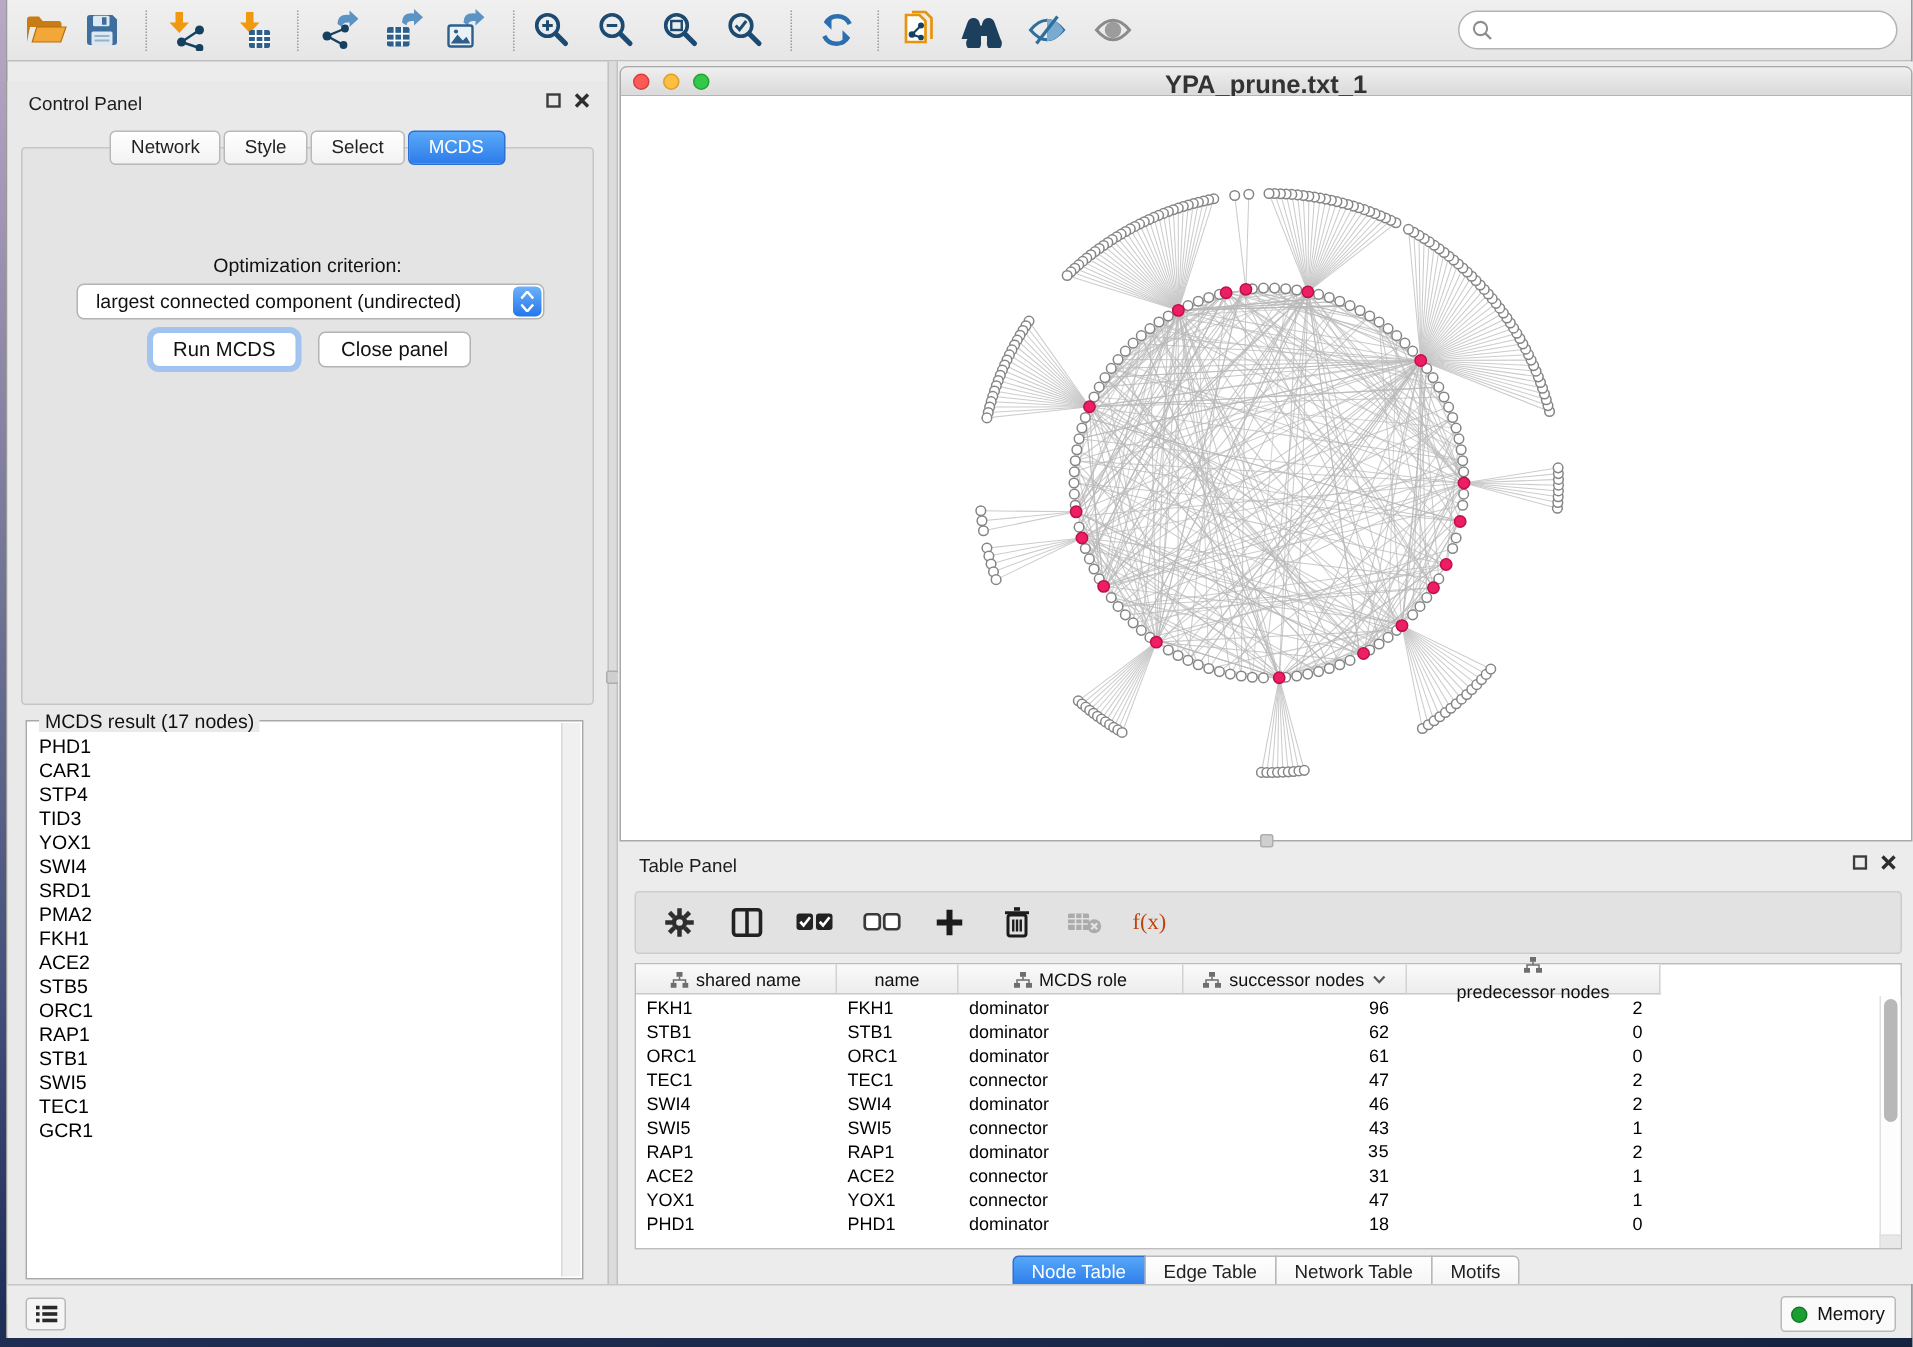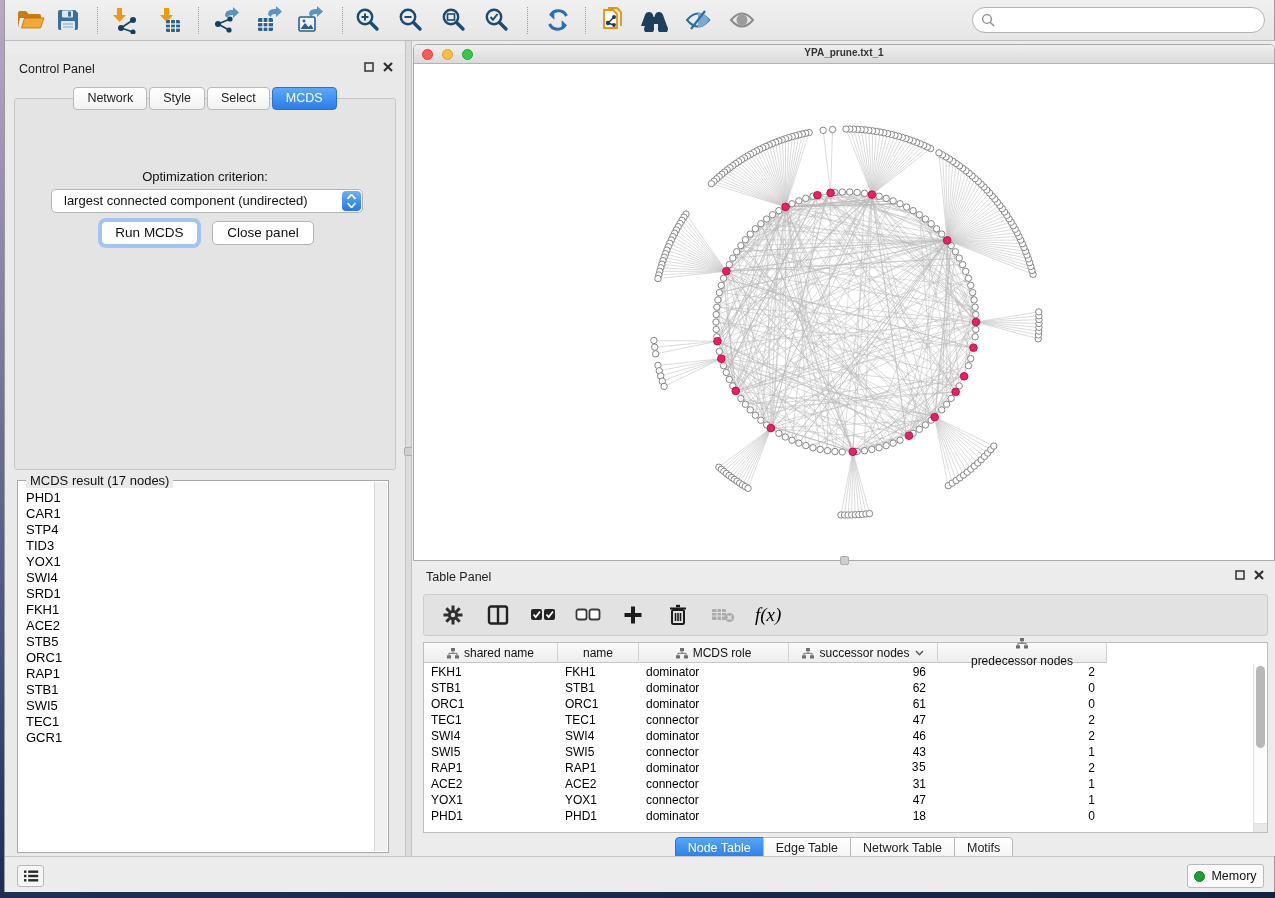--- a/index.html
+++ b/index.html
@@ -46,30 +46,30 @@
   
   #v-divider { position:absolute; left:400px; top:41px; width:7px; height:815px; background:#dcdcdc; border-left:1px solid #c2c2c2; border-right:1px solid #c2c2c2; }
   .divider-grip { position:absolute; width:9px; height:9px; background:#cfcfcf; border:1px solid #adadad; border-radius:2px; }
 
   
   #right-pane { position:absolute; left:407px; top:41px; width:864px; height:815px; background:#ececec; }
   #network-window { position:absolute; left:1px; top:3px; width:862px; height:517px; border:1px solid #a9a9a9; border-radius:5px 5px 0 0; background:#fff; }
   #nw-titlebar { position:absolute; left:0; top:0; width:100%; height:19px; border-radius:4px 4px 0 0;
     background:linear-gradient(#efefef,#dadada); border-bottom:1px solid #b3b3b3; }
   .traffic { position:absolute; top:4px; width:11px; height:11px; border-radius:50%; }
-  #nw-title { position:absolute; width:100%; text-align:center; top:2px; font-size:10px; font-weight:600; color:#333; }
+  #nw-title { position:absolute; width:100%; text-align:center; top:2px; font-size:17px; font-weight:600; color:#333; }
   #network-canvas { position:absolute; left:0; top:19px; width:860px; height:496px; background:#fff; }
 
   
   #table-panel { position:absolute; left:0; top:524px; width:864px; height:291px; }
   #tp-header { position:absolute; left:14px; top:5px; font-size:12.5px; color:#1c1c1c; }
   #tp-toolbar { position:absolute; left:11px; top:29px; width:845px; height:42px; background:#e2e2e2;
     border:1px solid #cccccc; border-radius:3px; display:flex; align-items:center; gap:19px; padding-left:16px; }
   .tp-ic { display:flex; align-items:center; justify-content:center; width:26px; height:26px; }
-  #fx-label { font-family:"Liberation Serif","DejaVu Serif",serif; font-style:italic; font-size:19px; color:#000000; }
+  #fx-label { font-family:"Liberation Serif","DejaVu Serif",serif; font-size:15px; color:#c2410c; }
   #data-table { position:absolute; left:11px; top:77px; width:845px; height:191px; background:#fff; border:1px solid #bdbdbd; }
   #thead { position:absolute; left:0; top:0; height:20px; display:flex; background:linear-gradient(#fafafa,#ededed); border-bottom:1px solid #c7c7c7; }
   .th { display:flex; align-items:center; justify-content:center; gap:5px; font-size:12px; color:#111;
     border-right:1px solid #d2d2d2; height:20px; }
   #tbody { position:absolute; left:0; top:21px; right:14px; bottom:0; overflow:hidden; }
   .tr { display:flex; height:16px; }
   .td { font-size:12px; line-height:16px; color:#000; white-space:nowrap; overflow:hidden; }
   .td.num { text-align:right; }
   #table-vscroll { position:absolute; right:0; top:21px; width:14px; bottom:9px; background:#fdfdfd; border-left:1px solid #e0e0e0; }
   #table-thumb { position:absolute; left:2px; top:2px; width:9px; height:82px; background:#b8b8b8; border-radius:5px; }
@@ -278,20 +278,21 @@
     <div id="mcds-fieldset">
       <div id="mcds-legend">MCDS result (17 nodes)</div>
       <div id="mcds-list">
           <div class="mcds-item">PHD1</div>
           <div class="mcds-item">CAR1</div>
           <div class="mcds-item">STP4</div>
           <div class="mcds-item">TID3</div>
           <div class="mcds-item">YOX1</div>
           <div class="mcds-item">SWI4</div>
           <div class="mcds-item">SRD1</div>
+          <div class="mcds-item">PMA2</div>
           <div class="mcds-item">FKH1</div>
           <div class="mcds-item">ACE2</div>
           <div class="mcds-item">STB5</div>
           <div class="mcds-item">ORC1</div>
           <div class="mcds-item">RAP1</div>
           <div class="mcds-item">STB1</div>
           <div class="mcds-item">SWI5</div>
           <div class="mcds-item">TEC1</div>
           <div class="mcds-item">GCR1</div>
         </div>

